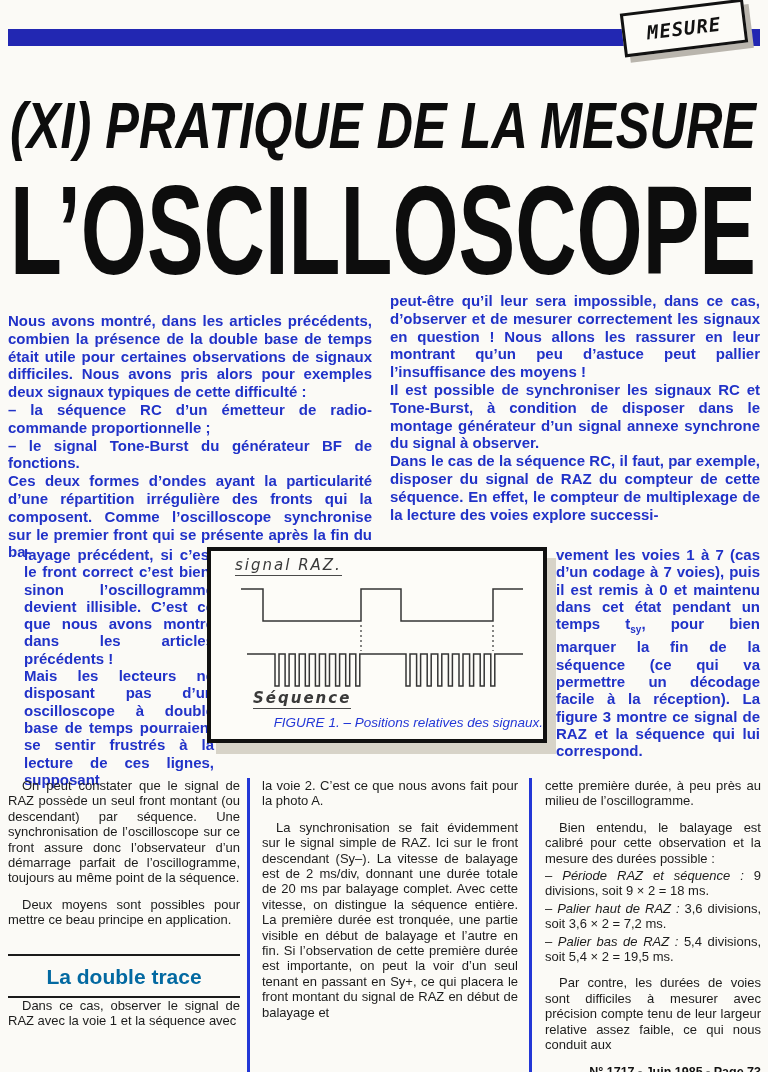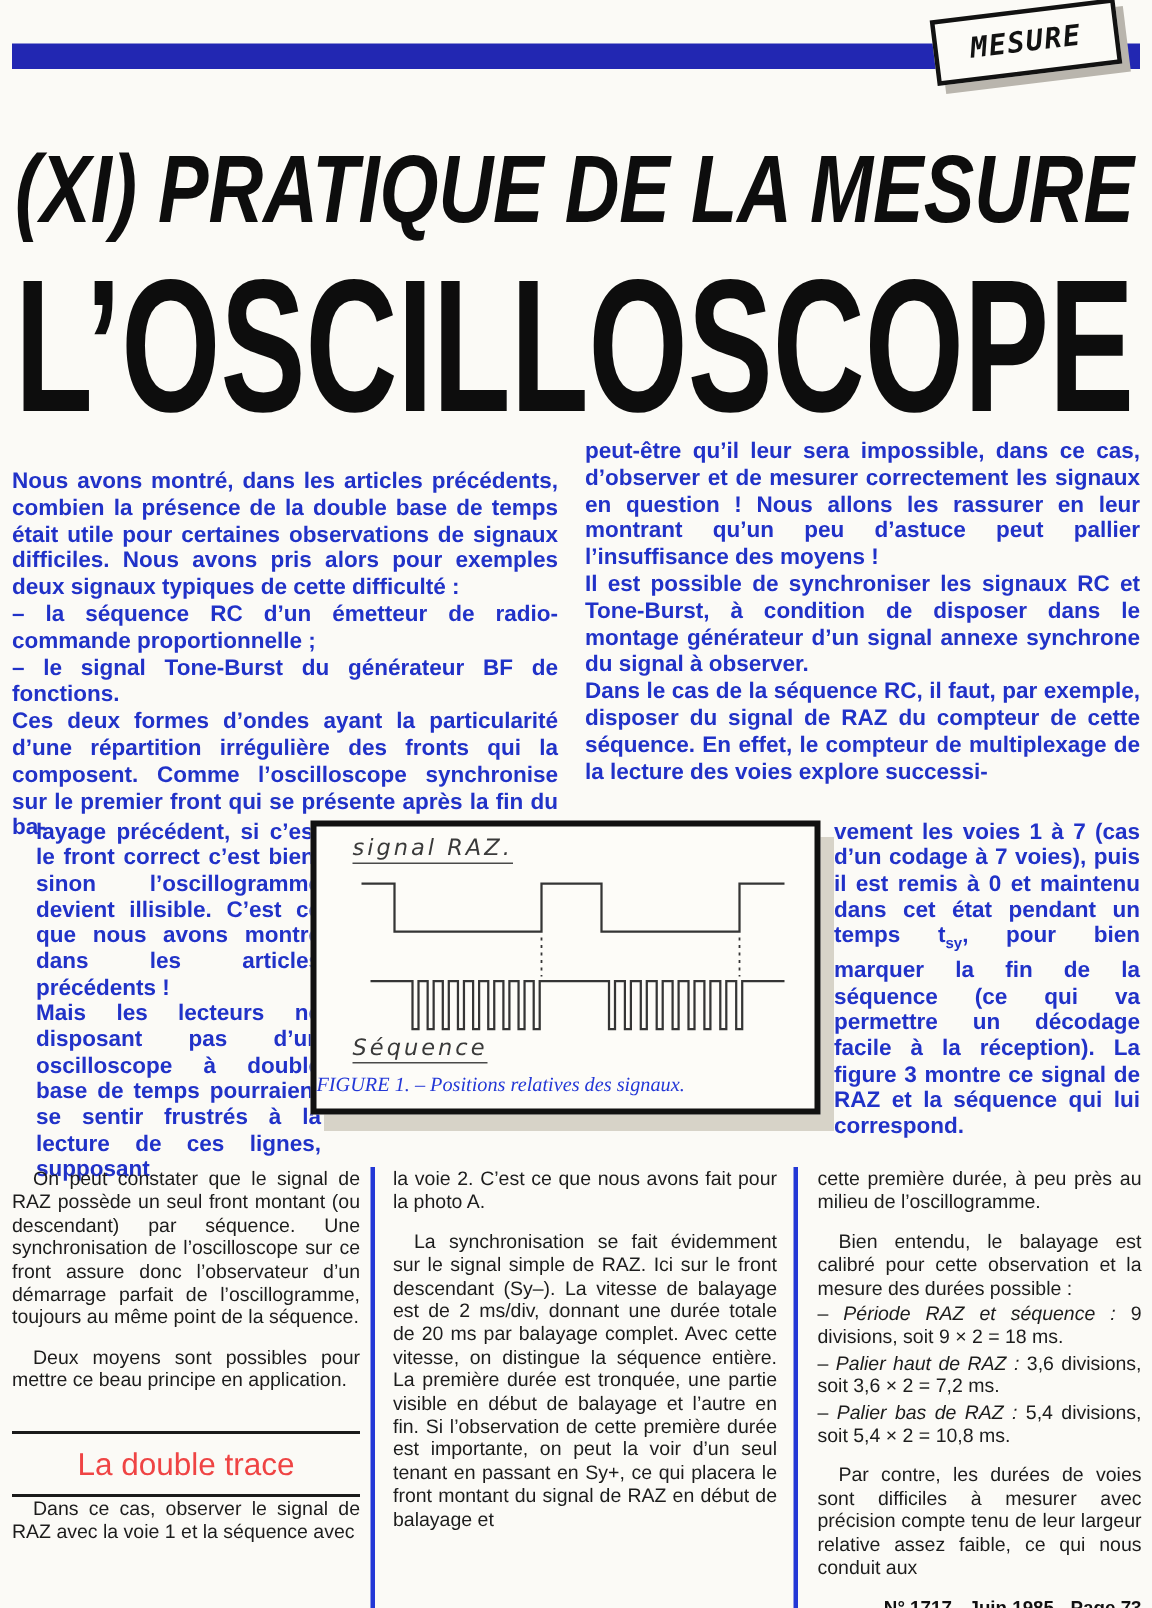--- a/index.html
+++ b/index.html
@@ -44,47 +44,47 @@
     box-shadow:9px 11px 0 #d7d3c8;
     z-index:2;
     padding-left:15px;
   }
   .hand{
     position:absolute; font-family:"DejaVu Sans", sans-serif; font-style:italic;
     font-size:15px; letter-spacing:2px; color:#3a3a3a;
     border-bottom:1.5px solid #4a4a4a; padding-bottom:1px;
   }
   .hand.raz{left:24px; top:5px;}
-  .hand.seq{left:24px; top:138px;}
+  .hand.seq{left:42px; top:138px;font-weight:bold;}
   .wave{position:absolute; left:0; top:0;}
   .wave path, .wave line{stroke:#353535; stroke-width:1.5; fill:none;}
   .wave line{stroke-dasharray:2,3; stroke-width:1.2;}
   .fig-caption{
-    position:absolute; left:0; top:164px; width:100%; text-align:left;
-    font-style:italic; font-size:13.5px; color:#2337d6;font-family:Liberation Serif, serif;
+    position:absolute; left:0; top:164px; width:100%; text-align:right;
+    font-style:italic; font-size:13.5px; color:#2337d6;
   }
   
   .col{
     position:absolute; top:778px; font-size:13px; line-height:15.4px;
     text-align:justify; color:#1c1c1c;
   }
   .col p{margin:0;}
   .col p.ind{text-indent:14px;}
   .col p + p{margin-top:11px;}
   .col1{left:8px;  width:232px;}
   .col2{left:262px;width:256px;}
   .col3{left:545px;width:216px;}
   .vrule{position:absolute; top:778px; width:3px; height:294px; background:#2337d6;}
   .vrule.r1{left:247px;}
   .vrule.r2{left:529px;}
   .sec-rule{height:0; border-top:2px solid #1a1a1a; margin:26px 0 0 0;}
   .sec-rule.below{margin-top:7px;}
   .sec-head{
-    margin:9px 0 0 0; text-align:center; color:#ef4444;
-    font-weight:normal; font-size:21px; line-height:24px;
+    margin:9px 0 0 0; text-align:center; color:#0369a1;
+    font-weight:bold; font-size:21px; line-height:24px;
   }
   .list-item{margin:0; text-align:justify;}
   .list-item .it{font-style:italic;}
   .col3 .list-item{margin-top:2px;}
   .footer-line{
     margin-top:12px; text-align:right; font-weight:bold; font-size:12.5px; color:#111;
   }
 </style>
 </head>
 <body>
@@ -148,18 +148,18 @@
   <div class="col col2">
     <p>la voie 2. C’est ce que nous avons fait pour la photo A.</p>
     <p class="ind">La synchronisation se fait évidemment sur le signal simple de RAZ. Ici sur le front descendant (Sy–). La vitesse de balayage est de 2 ms/div, donnant une durée totale de 20 ms par balayage complet. Avec cette vitesse, on distingue la séquence entière. La première durée est tronquée, une partie visible en début de balayage et l’autre en fin. Si l’observation de cette première durée est importante, on peut la voir d’un seul tenant en passant en Sy+, ce qui placera le front montant du signal de RAZ en début de balayage et</p>
   </div>
 
   <div class="col col3">
     <p>cette première durée, à peu près au milieu de l’oscillogramme.</p>
     <p class="ind">Bien entendu, le balayage est calibré pour cette observation et la mesure des durées possible :</p>
     <p class="list-item"><span>– </span><span class="it">Période RAZ et séquence :</span><span> 9 divisions, soit 9 × 2 = 18 ms.</span></p>
     <p class="list-item"><span>– </span><span class="it">Palier haut de RAZ :</span><span> 3,6 divisions, soit 3,6 × 2 = 7,2 ms.</span></p>
-    <p class="list-item"><span>– </span><span class="it">Palier bas de RAZ :</span><span> 5,4 divisions, soit 5,4 × 2 = 10,8 ms.</span></p>
+    <p class="list-item"><span>– </span><span class="it">Palier bas de RAZ :</span><span> 5,4 divisions, soit 5,4 × 2 = 19,5 ms.</span></p>
     <p class="ind">Par contre, les durées de voies sont difficiles à mesurer avec précision compte tenu de leur largeur relative assez faible, ce qui nous conduit aux</p>
     <div class="footer-line">N° 1717 - Juin 1985 - Page 73</div>
   </div>
 
 </div>
 
 </body></html>

